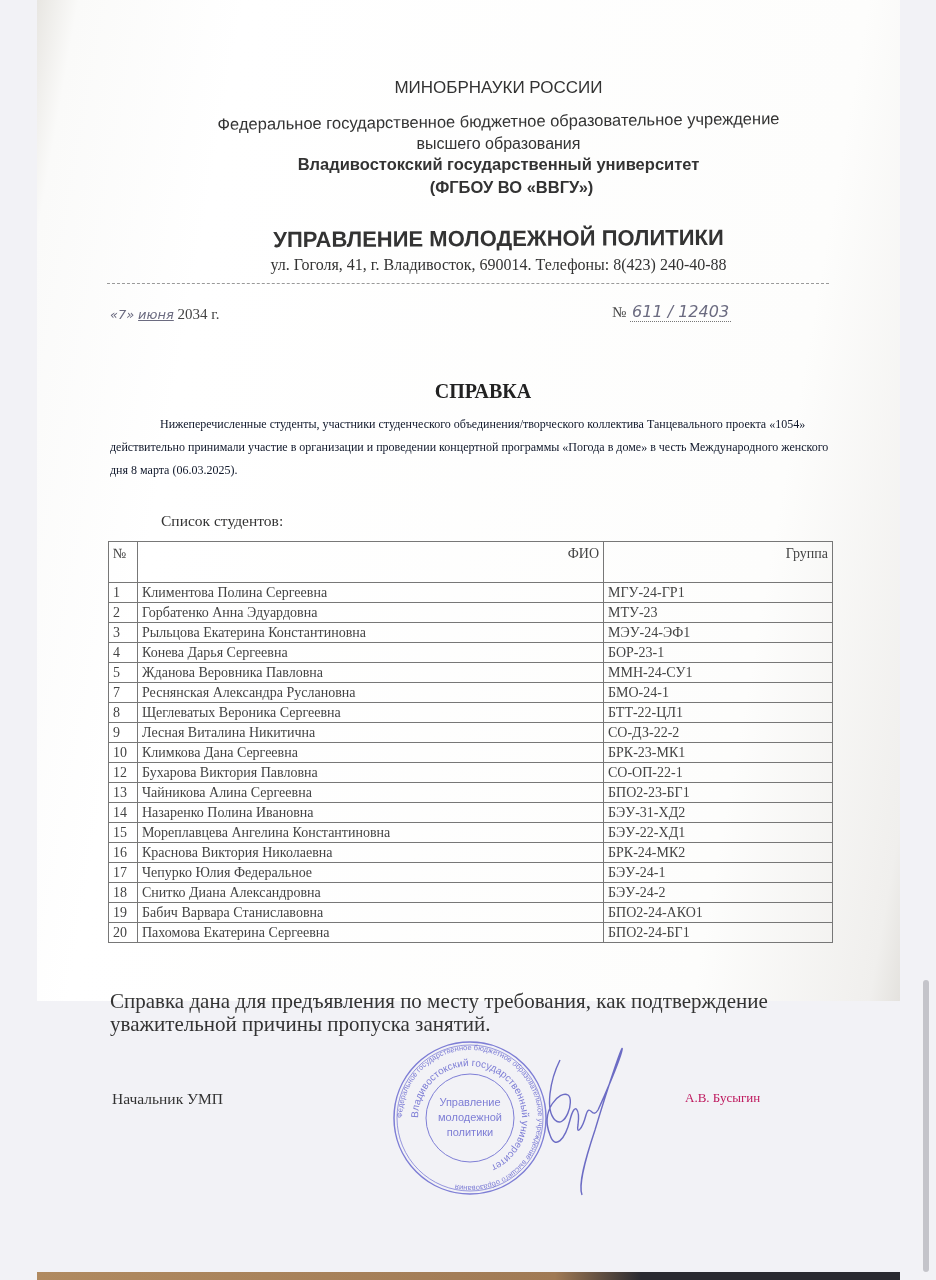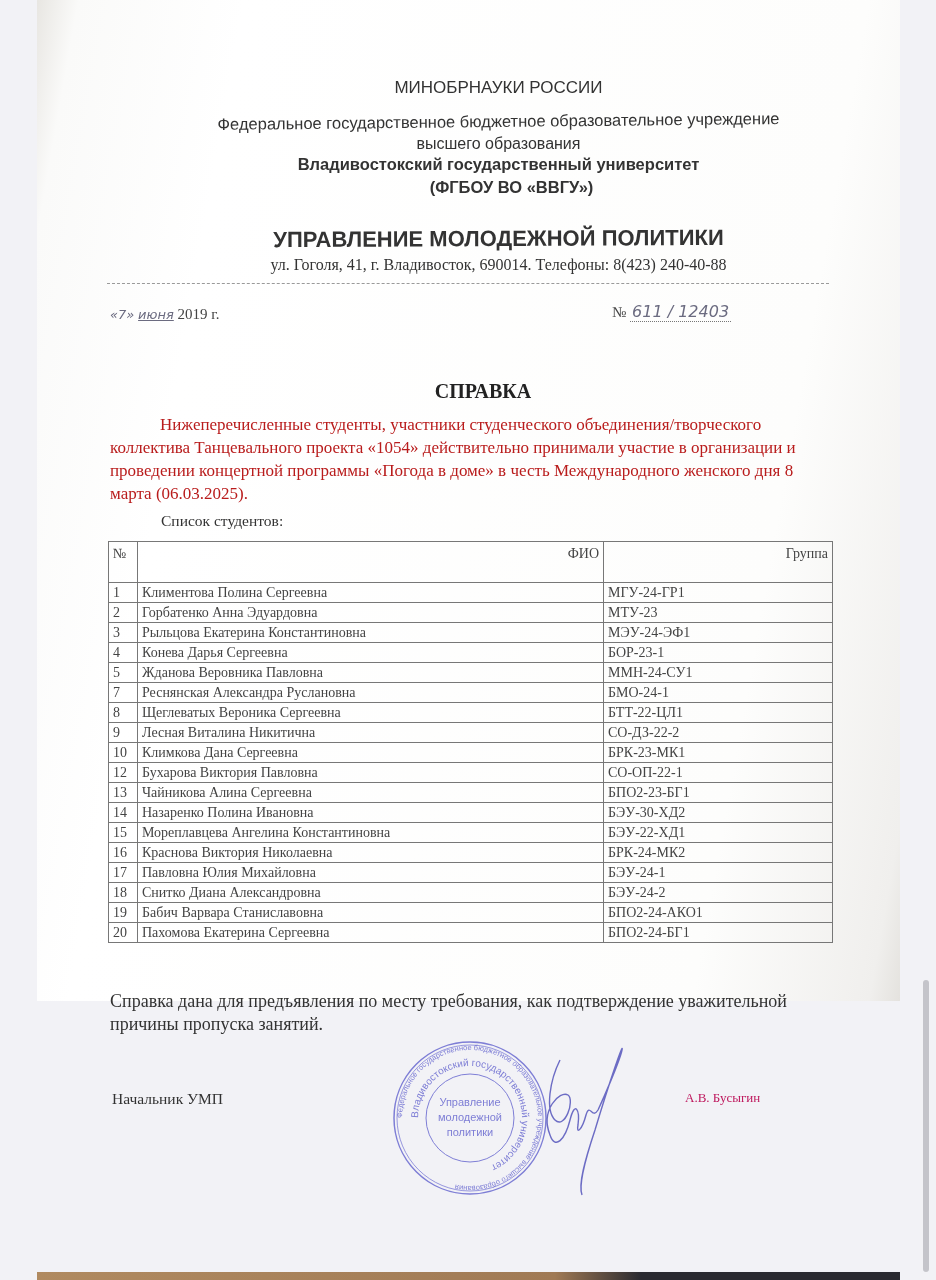--- a/index.html
+++ b/index.html
@@ -34,32 +34,32 @@
   .dash-line {
     position:absolute; left:107px; top:283px; width:722px; height:0;
     border-top:1px dashed #9a9a9a;
   }
   .date-line { position:absolute; left:110px; top:306px; font-size:15px; color:#444; }
   .date-line .hand { font-family:"DejaVu Sans", sans-serif; font-style:italic; color:#6b6b80; font-size:13px; }
   .date-line .hand-month { font-family:"DejaVu Sans", sans-serif; font-style:italic; color:#6b6b80; font-size:13px; text-decoration:underline; }
   .number-line { position:absolute; left:612px; top:302px; font-size:15px; color:#444; }
   .number-line .num-hand { font-family:"DejaVu Sans", sans-serif; font-style:italic; color:#6b6b80; font-size:16px; border-bottom:1px dotted #777; padding:0 2px; }
   .title { position:absolute; left:0; width:100%; top:380px; text-align:center; font-weight:bold; font-size:20px; color:#222; padding-left:30px; box-sizing:border-box; }
-  .para { position:absolute; left:110px; top:413px; width:720px; font-size:17px; line-height:23px; color:#b91c1c; text-indent:50px; }
+  .para { position:absolute; left:110px; top:413px; width:720px; font-size:12px; line-height:23px; color:#0f172a; text-indent:50px; }
   .list-label { position:absolute; left:161px; top:512px; font-size:15.5px; color:#333; }
   table.students {
     position:absolute; left:108px; top:541px; width:725px; border-collapse:collapse;
     font-size:14px; color:#444;
   }
   table.students th, table.students td { border:1px solid #777; padding:0 4px; height:19px; text-align:left; font-weight:normal; }
   table.students th { height:36px; vertical-align:top; padding-top:4px; text-align:right; }
   table.students th.c-num { width:20px; text-align:left; }
   table.students th.c-group { width:220px;margin-top:44px; }
   table.students td.c-num { width:20px; }
-  .closing { position:absolute; left:110px; top:990px; width:720px; font-size:18px; line-height:23px; color:#333; }
+  .closing { position:absolute; left:110px; top:990px; width:720px; font-size:21px; line-height:23px; color:#333; }
   .sign-role { position:absolute; left:112px; top:1090px; font-size:15.5px; color:#333; }
   .sign-name { position:absolute; left:685px; top:1090px; font-size:13px; color:#be185d; }
   .stamp { position:absolute; left:390px; top:1038px; width:160px; height:160px; }
   .signature { position:absolute; left:520px; top:1040px; width:110px; height:160px; }
 </style>
 </head>
 <body>
 
 <div class="paper">
   <div class="hdr h-ministry">МИНОБРНАУКИ РОССИИ</div>
@@ -69,21 +69,21 @@
   <div class="hdr h-abbr">(ФГБОУ ВО «ВВГУ»)</div>
   <div class="hdr h-dept">УПРАВЛЕНИЕ МОЛОДЕЖНОЙ ПОЛИТИКИ</div>
   <div class="hdr h-addr">ул. Гоголя, 41, г. Владивосток, 690014. Телефоны: 8(423) 240-40-88</div>
 </div>
 
 <div class="dash-line"></div>
 
 <div class="date-line">
   <span class="hand">«7»</span>
   <span class="hand-month">июня</span>
-  <span>2019 г.</span>
+  <span>2034 г.</span>
 </div>
 
 <div class="number-line">
   <span>№</span>
   <span class="num-hand">611 / 12403</span>
 </div>
 
 <div class="title">СПРАВКА</div>
 <div class="para">Нижеперечисленные студенты, участники студенческого объединения/творческого коллектива Танцевального проекта «1054» действительно принимали участие в организации и проведении концертной программы «Погода в доме» в честь Международного женского дня 8 марта  (06.03.2025).</div>
 <div class="list-label">Список студентов:</div>
@@ -148,35 +148,35 @@
         <td>СО-ОП-22-1</td>
       </tr>
       <tr>
         <td class="c-num">13</td>
         <td>Чайникова Алина Сергеевна</td>
         <td>БПО2-23-БГ1</td>
       </tr>
       <tr>
         <td class="c-num">14</td>
         <td>Назаренко Полина Ивановна</td>
-        <td>БЭУ-30-ХД2</td>
+        <td>БЭУ-31-ХД2</td>
       </tr>
       <tr>
         <td class="c-num">15</td>
         <td>Мореплавцева Ангелина Константиновна</td>
         <td>БЭУ-22-ХД1</td>
       </tr>
       <tr>
         <td class="c-num">16</td>
         <td>Краснова Виктория Николаевна</td>
         <td>БРК-24-МК2</td>
       </tr>
       <tr>
         <td class="c-num">17</td>
-        <td>Павловна Юлия Михайловна</td>
+        <td>Чепурко Юлия Федеральное</td>
         <td>БЭУ-24-1</td>
       </tr>
       <tr>
         <td class="c-num">18</td>
         <td>Снитко Диана Александровна</td>
         <td>БЭУ-24-2</td>
       </tr>
       <tr>
         <td class="c-num">19</td>
         <td>Бабич Варвара Станиславовна</td>

